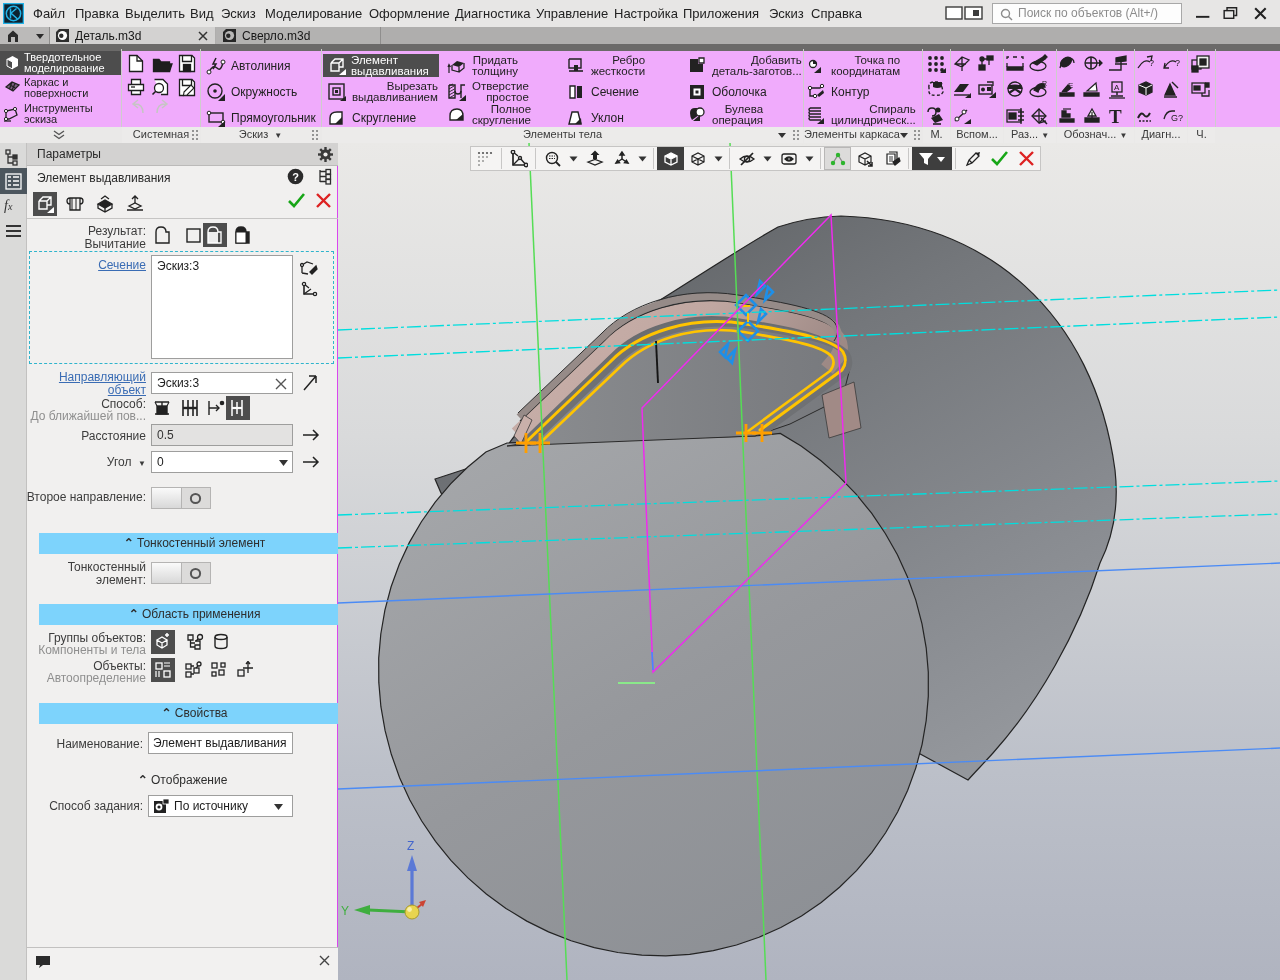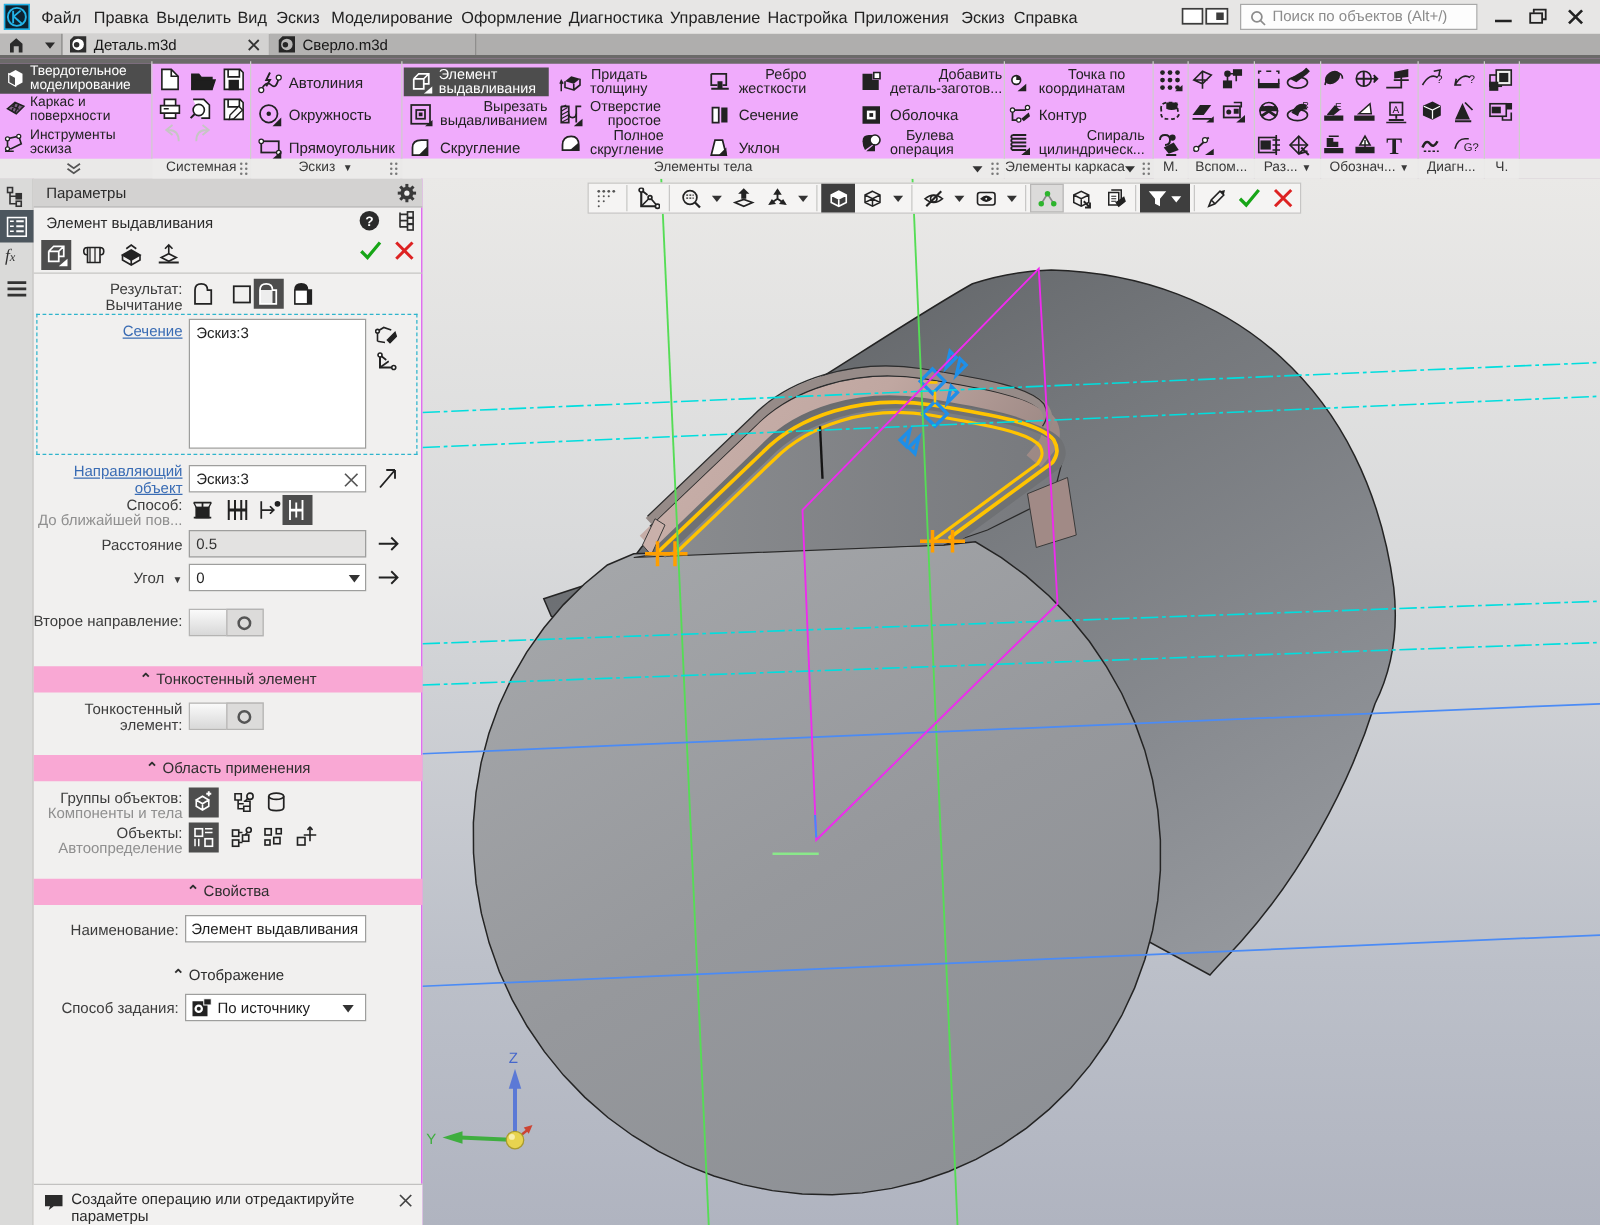--- a/index.html
+++ b/index.html
@@ -11,21 +11,21 @@
 #ribbon{left:0;top:47px;width:1280px;height:96px;background:#f0abfc;border-bottom:1px solid #b0afae;}
 .rsep{position:absolute;top:2px;width:1px;height:78px;background:#cecdcc;}
 .rlabrow{position:absolute;top:80px;height:16px;background:#eceBea;font-size:11px;color:#3a3a3a;text-align:center;line-height:15px;}
 .ritem{position:absolute;height:24px;}
 .ritem .ic{position:absolute;left:0;top:2px;width:20px;height:20px;}
 .ritem .tx{position:absolute;left:25px;top:1px;font-size:11.5px;line-height:10.5px;white-space:nowrap;text-align:right;}
 .ritem .tx1{position:absolute;left:25px;top:6px;font-size:12px;line-height:12px;white-space:nowrap;}
 .rsel{background:#4d4d4d;color:#fff;}
 #leftstrip{left:0;top:143px;width:27px;height:837px;background:#dadad9;border-right:1px solid #c2c1c0;}
 #panel{left:27px;top:143px;width:311px;height:837px;background:#f1f0ef;border-right:1px solid #d946ef;}
-.phead{position:absolute;left:0;width:311px;height:21px;background:#f9a8d4;font-size:12px;color:#2e2e2e;text-align:center;line-height:20px;}
+.phead{position:absolute;left:12px;width:311px;height:21px;background:#7dd3fc;font-size:12px;color:#2e2e2e;text-align:center;line-height:20px;}
 .plabel{position:absolute;font-size:12px;color:#3c3c3c;text-align:right;line-height:13px;}
 .plabel2{position:absolute;font-size:12px;color:#8f8f8f;text-align:right;line-height:13px;}
 .pfield{position:absolute;left:124px;width:142px;height:22px;background:#fff;border:1px solid #9e9e9d;font-size:12px;line-height:20px;padding-left:5px;color:#222;}
 .icsel{background:#4d4d4d;}
 #viewport{left:338px;top:143px;width:942px;height:837px;}
 #vtoolbar{position:absolute;left:132px;top:3px;height:25px;background:#f5f4f3;border:1px solid #c6c5c4;display:flex;align-items:center;}
 .vtb{width:27px;height:23px;display:flex;align-items:center;justify-content:center;flex:none;}
 .vtbd{width:15px;height:23px;display:flex;align-items:center;justify-content:center;flex:none;}
 .vsep{width:1px;height:21px;background:#c8c7c6;margin:0 3px;flex:none;}
 .vdark{background:#3e3e3e;}
@@ -786,21 +786,20 @@
       <rect x="10" y="1" width="6" height="5" fill="#222" stroke="#fff" stroke-width="0.8"></rect>
     </svg>
 <div class="abs" style="left:147px;top:655px;font-size:12px;line-height:17px">По источнику</div>
 <svg class="abs" style="left:246px;top:660px" width="11" height="8" viewBox="0 0 11 8">
       <path d="M1 1 L10 1 L5.5 7 Z" fill="#333"></path>
     </svg>
 <div class="abs" style="left:0;top:804px;width:311px;height:33px;background:#f2f1f0;border-top:1px solid #c2c1c0">
 <svg class="abs" style="left:8px;top:7px" width="16" height="14" viewBox="0 0 16 14">
         <path d="M1 1 L15 1 L15 10 L8 10 L4 13 L5 10 L1 10 Z" fill="#2b2b2b"></path>
       </svg>
-<div class="abs" style="left:30px;top:4px;font-size:12px;line-height:14px;color:#2a2a2a">Создайте операцию или отредактируйте<br>параметры</div>
 <svg class="abs" style="left:292px;top:7px" width="11" height="11" viewBox="0 0 11 11">
         <path d="M1 1 L10 10 M10 1 L1 10" stroke="#444" stroke-width="1.4"></path>
       </svg>
 </div>
 </div>
 <div id="viewport" class="abs">
 <svg width="942" height="837" viewBox="0 0 942 837" style="position:absolute;left:0;top:0">
 <defs>
 <linearGradient id="bgg" x1="0" y1="0" x2="0" y2="1">
 <stop offset="0" stop-color="#eae9e7"></stop>

